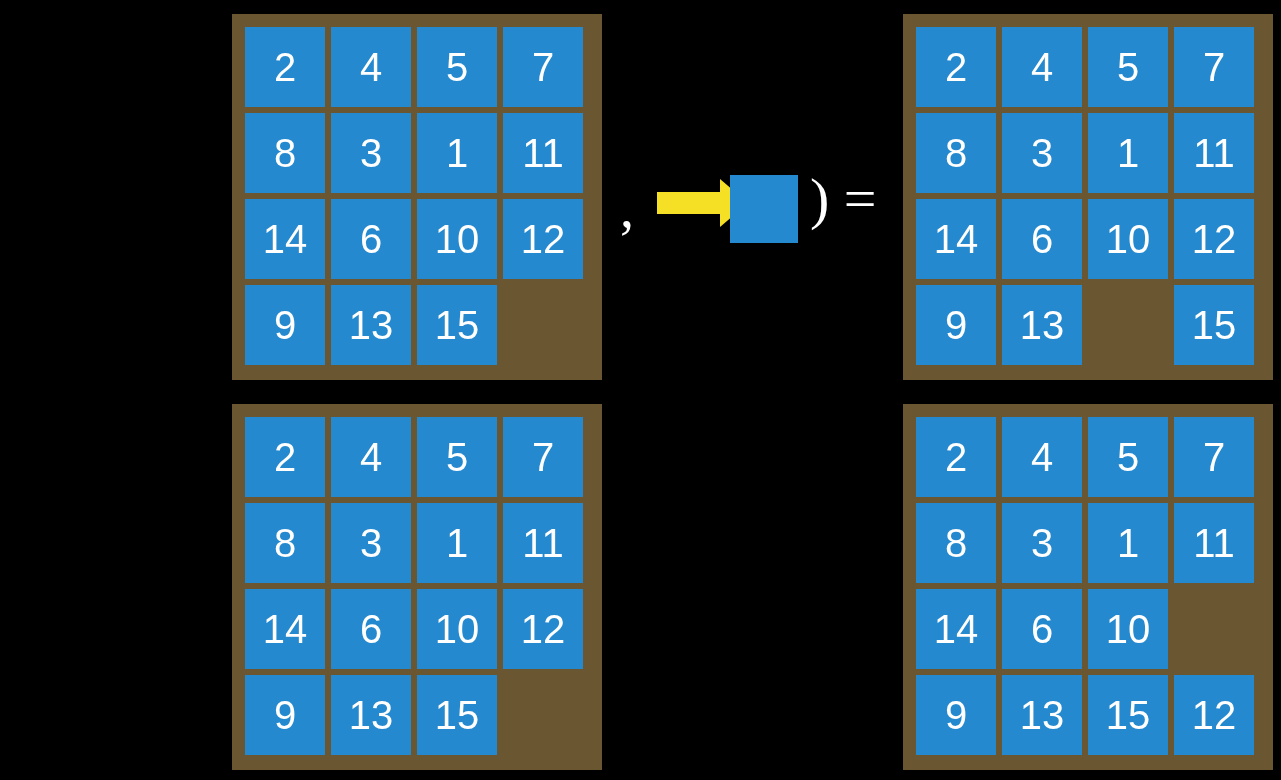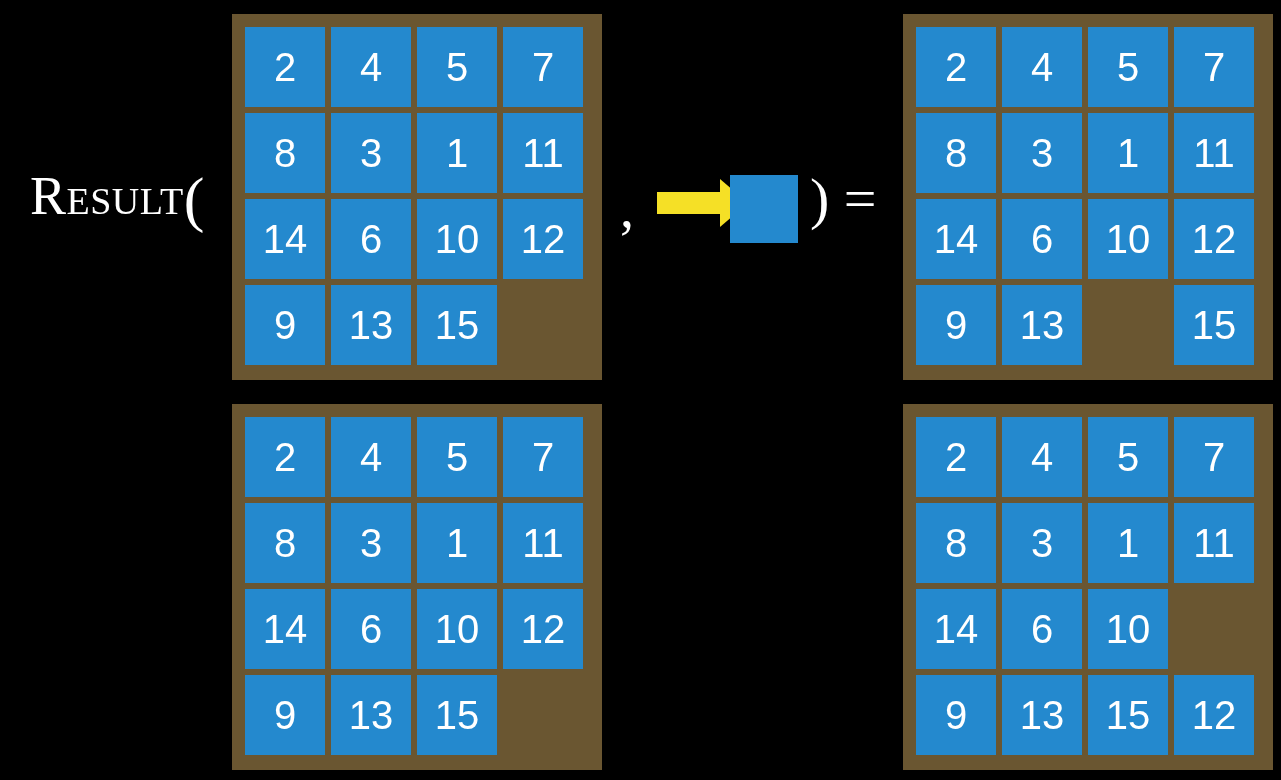--- a/index.html
+++ b/index.html
@@ -131,21 +131,20 @@
 
   .middle-abs { position: absolute; }
 </style>
 </head>
 <body>
 
 <div id="stage">
 
   <div class="eq-row" id="row-1">
 
-    <div class="result-label"><span>Result</span><span class="paren">(</span></div>
 
     <div class="board board-left">
       <div class="cell">2</div>
       <div class="cell">4</div>
       <div class="cell">5</div>
       <div class="cell">7</div>
 
       <div class="cell">8</div>
       <div class="cell">3</div>
       <div class="cell">1</div>

